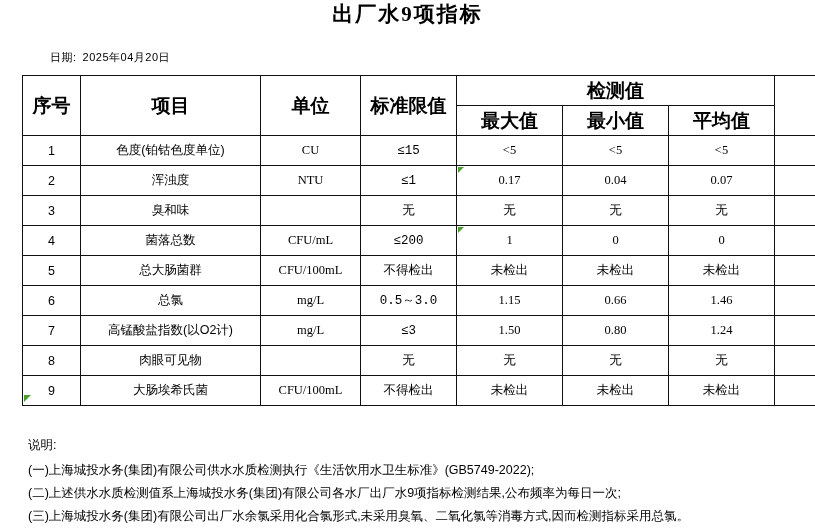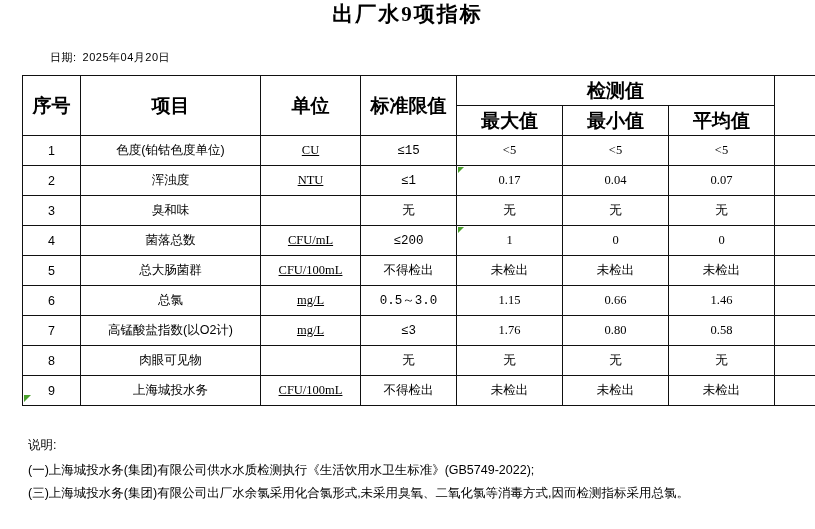--- a/index.html
+++ b/index.html
@@ -69,21 +69,20 @@
 
   td.item-cell {
     text-align: left;
     padding-left: 10px;
   }
   td.unit-cell {
     text-align: left;
     padding-left: 7px;
     font-family: "Liberation Serif", "DejaVu Serif", serif;
     font-size: 13px;
-    text-decoration: underline;
   }
   td.limit-cell {
     font-family: Liberation Mono, monospace;
     font-size: 13px;
   }
   td.limit-cell.cjk {
     font-family: "Liberation Sans", sans-serif;
     font-size: 12.5px;
   }
   td.num-cell {
@@ -233,52 +232,53 @@
         <td class="num-cell">0.66</td>
         <td class="num-cell">1.46</td>
         <td></td>
       </tr>
 
       <tr>
         <td>7</td>
         <td class="item-cell">高锰酸盐指数(以O2计)</td>
         <td class="unit-cell">mg/L</td>
         <td class="limit-cell">≤3</td>
-        <td class="num-cell">1.76</td>
+        <td class="num-cell">1.50</td>
         <td class="num-cell">0.80</td>
-        <td class="num-cell">0.58</td>
+        <td class="num-cell">1.24</td>
         <td></td>
       </tr>
 
       <tr>
         <td>8</td>
         <td class="item-cell">肉眼可见物</td>
         <td class="unit-cell"></td>
         <td class="limit-cell cjk">无</td>
         <td class="num-cell cjk">无</td>
         <td class="num-cell cjk">无</td>
         <td class="num-cell cjk">无</td>
         <td></td>
       </tr>
 
       <tr>
         <td>9</td>
-        <td class="item-cell">上海城投水务</td>
+        <td class="item-cell">大肠埃希氏菌</td>
         <td class="unit-cell">CFU/100mL</td>
         <td class="limit-cell cjk">不得检出</td>
         <td class="num-cell cjk">未检出</td>
         <td class="num-cell cjk">未检出</td>
         <td class="num-cell cjk">未检出</td>
         <td></td>
       </tr>
 
     </tbody>
   </table>
 
   <div class="stray-marker"></div>
 
   <div class="notes">
     <div class="notes-title">说明:</div>
     <div class="note-line">(一)上海城投水务(集团)有限公司供水水质检测执行《生活饮用水卫生标准》(GB5749-2022);</div>
+    <div class="note-line">(二)上述供水水质检测值系上海城投水务(集团)有限公司各水厂出厂水9项指标检测结果,公布频率为每日一次;</div>
     <div class="note-line">(三)上海城投水务(集团)有限公司出厂水余氯采用化合氯形式,未采用臭氧、二氧化氯等消毒方式,因而检测指标采用总氯。</div>
   </div>
 
 </div>
 
 </body></html>

